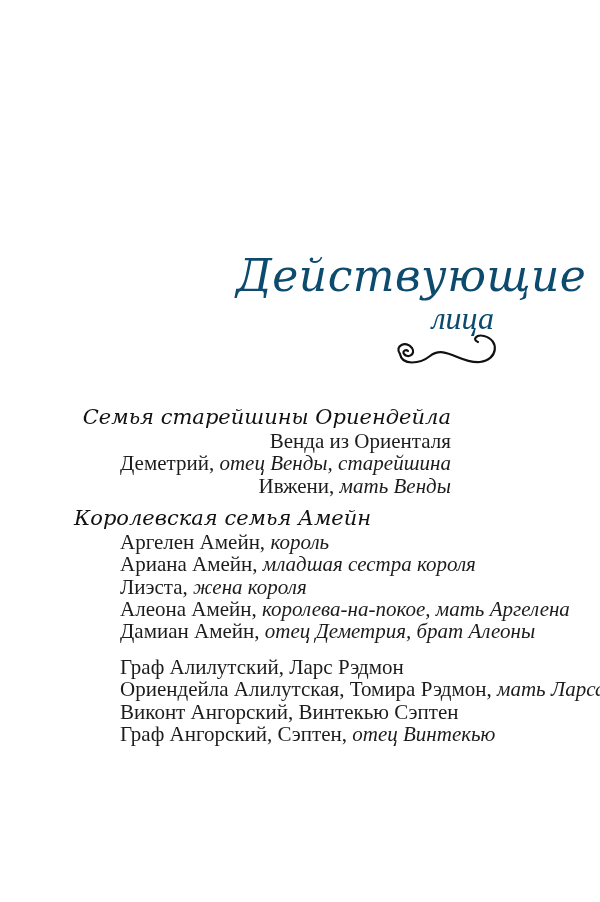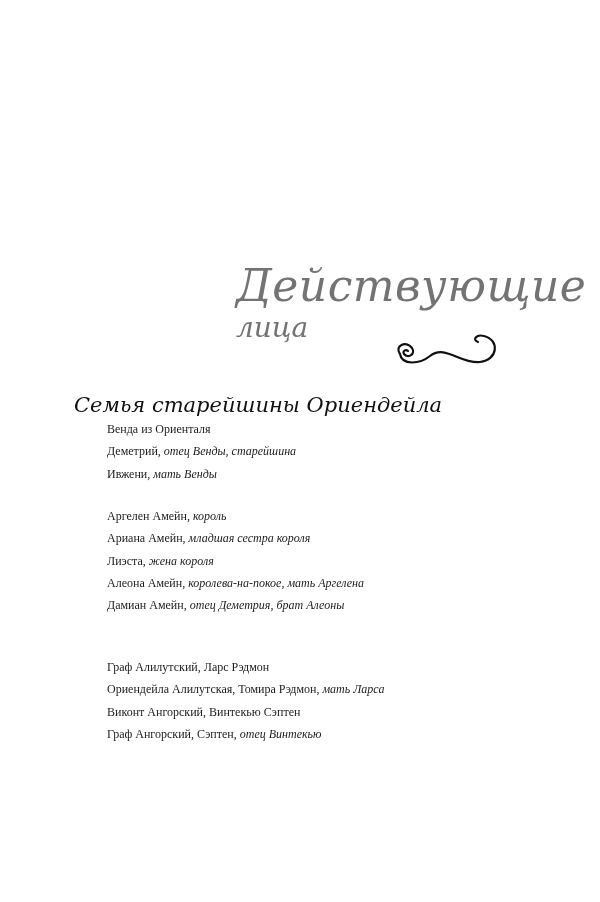--- a/index.html
+++ b/index.html
@@ -2,36 +2,36 @@
 <html><head>
   <meta charset="utf-8">
   <style>
     html, body { margin: 0; padding: 0; }
     body {
       width: 600px; height: 902px; background: #ffffff; color: #1a1a1a;
       position: relative; overflow: hidden;
       font-family: "Liberation Serif", "DejaVu Serif", serif;
     }
     .title {
-      position: absolute; left: 236px; top: 262px; width: 270px; text-align: left;
-      font-family: "DejaVu Serif", serif; font-style: italic; color: #737373;
+      position: absolute; left: 236px; top: 252px; width: 270px; text-align: right;
+      font-family: "DejaVu Serif", serif; font-style: italic; color: #0c4a6e;
     }
     .title .l1 { font-size: 44px; line-height: 48px; letter-spacing: 0.5px; }
-    .title .l2 { font-size: 28px; line-height: 36px; margin-right: 12px; }
+    .title .l2 { font-size: 32px; line-height: 36px; margin-right: 12px; font-family: Liberation Serif, serif; }
     .flourish { position: absolute; left: 390px; top: 332px; width: 112px; height: 40px; }
     .section { position: absolute; left: 74px; }
     .section h2 {
       margin: 0; font-family: "DejaVu Serif", serif; font-style: italic; font-weight: normal;
       font-size: 21px; line-height: 26px; color: #111;
     }
     .entry {
-      margin-left: 33px; font-size: 12px; line-height: 22.3px; color: #1c1c1c; white-space: nowrap;
+      margin-left: 46px; font-size: 21px; line-height: 22.3px; color: #1c1c1c; white-space: nowrap;
     }
     .entry .role { font-style: italic; }
-    #sec0 { top: 392px; }
+    #sec0 { top: 404px; text-align: right; }
     #sec1 { top: 505px; }
     #sec2 { top: 656px; }
   </style>
 </head>
 <body>
 
 <div class="title">
   <div class="l1">Действующие</div>
   <div class="l2">лица</div>
 </div>
@@ -41,20 +41,21 @@
 </svg>
 
 <div class="section" id="sec0">
   <h2>Семья старейшины Ориендейла</h2>
   <div class="entry"><span>Венда из Ориенталя</span><span class="role"></span></div>
   <div class="entry"><span>Деметрий, </span><span class="role">отец Венды, старейшина</span></div>
   <div class="entry"><span>Ивжени, </span><span class="role">мать Венды</span></div>
 </div>
 
 <div class="section" id="sec1">
+  <h2>Королевская семья Амейн</h2>
   <div class="entry"><span>Аргелен Амейн, </span><span class="role">король</span></div>
   <div class="entry"><span>Ариана Амейн, </span><span class="role">младшая сестра короля</span></div>
   <div class="entry"><span>Лиэста, </span><span class="role">жена короля</span></div>
   <div class="entry"><span>Алеона Амейн, </span><span class="role">королева-на-покое, мать Аргелена</span></div>
   <div class="entry"><span>Дамиан Амейн, </span><span class="role">отец Деметрия, брат Алеоны</span></div>
 </div>
 
 <div class="section" id="sec2">
   <div class="entry"><span>Граф Алилутский, Ларс Рэдмон</span><span class="role"></span></div>
   <div class="entry"><span>Ориендейла Алилутская, Томира Рэдмон, </span><span class="role">мать Ларса</span></div>

